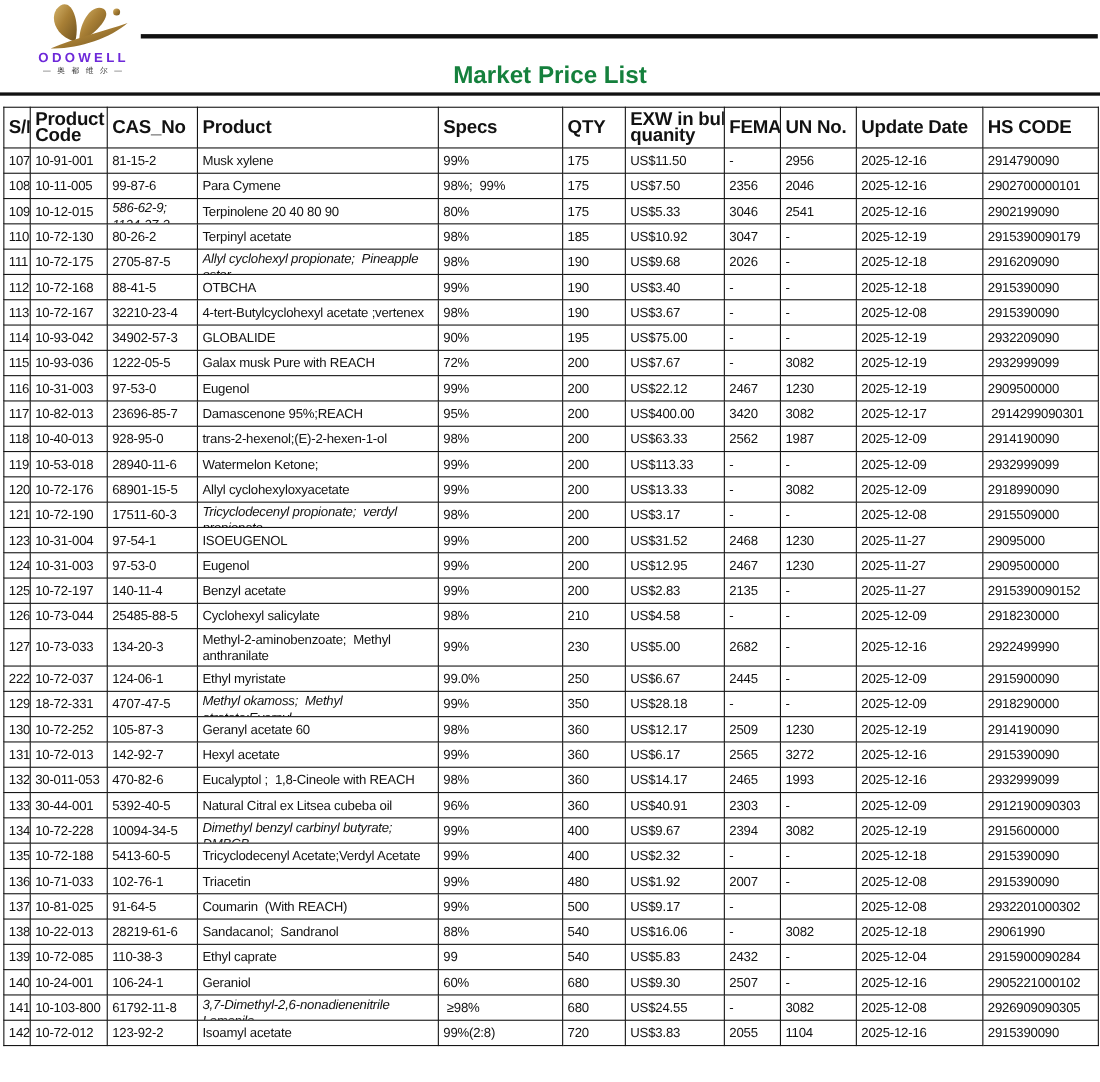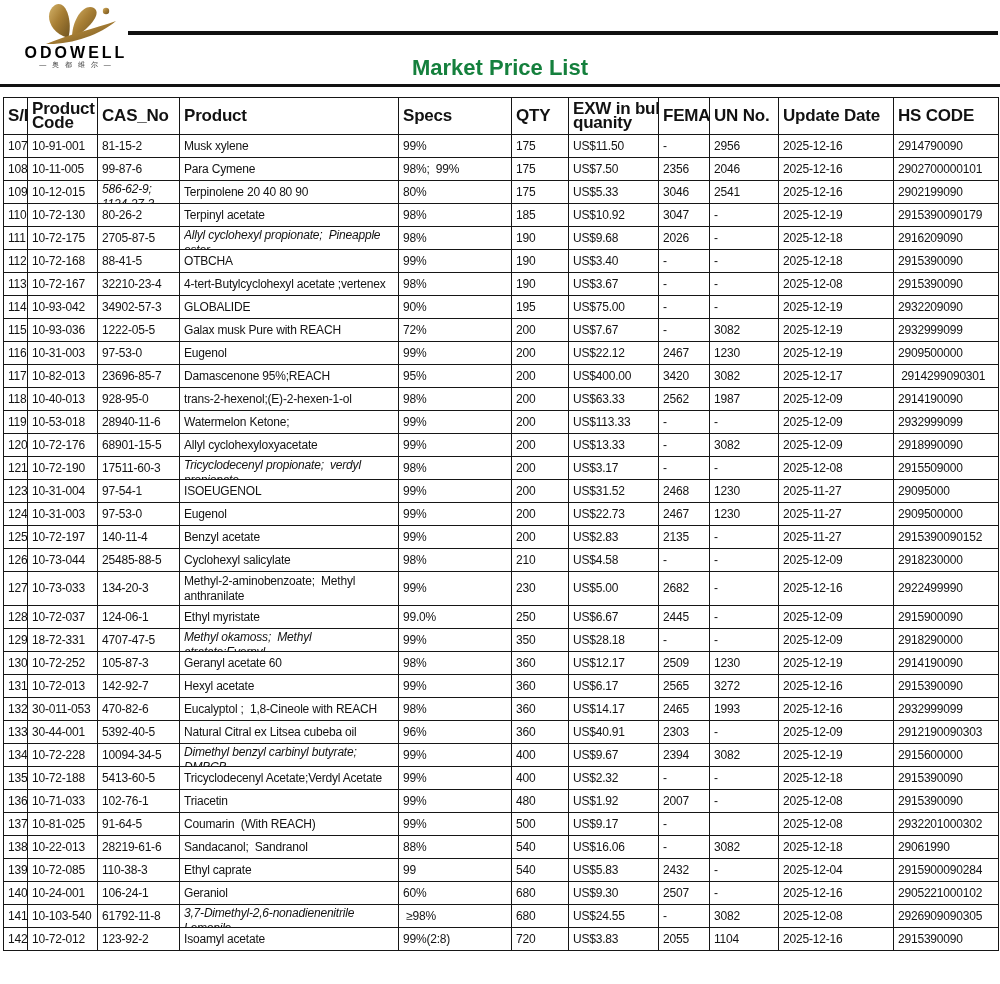--- a/index.html
+++ b/index.html
@@ -2,21 +2,21 @@
 <html><head>
 <meta charset="utf-8">
 <style>
   html,body{margin:0;padding:0;}
   body{
     width:1000px;height:984px;position:relative;background:#ffffff;color:#121212;
     font-family:"Liberation Sans",sans-serif;overflow:hidden;
   }
   .logo{position:absolute;left:12px;top:0px;width:128px;text-align:center;}
   .logo-mark{display:block;margin:0 auto;}
-  .logo-brand{font-size:16px;font-weight:600;letter-spacing:3px;color:#000000;line-height:15px;margin-top:-3px;}
+  .logo-brand{font-size:12px;font-weight:600;letter-spacing:3px;color:#6d28d9;line-height:15px;margin-top:-3px;}
   .logo-cn{font-size:7px;letter-spacing:2px;color:#3a3a3a;line-height:9px;}
   .rule-top{position:absolute;left:128px;right:2px;top:31px;height:4px;background:#111;}
   .page-title{position:absolute;left:0;right:0;top:55px;text-align:center;font-size:22px;font-weight:700;color:#15803d;}
   .rule-mid{position:absolute;left:0;right:0;top:84px;height:3px;background:#111;}
   table.price{
     position:absolute;left:3px;top:97px;width:995px;
     border-collapse:collapse;table-layout:fixed;
   }
   .price th,.price td{
     border:1.6px solid #161616;
@@ -301,21 +301,21 @@
         <td>2025-11-27</td>
         <td>29095000</td>
       </tr>
       <tr>
         <td>124</td>
         <td>10-31-003</td>
         <td>97-53-0</td>
         <td>Eugenol</td>
         <td>99%</td>
         <td>200</td>
-        <td>US$22.73</td>
+        <td>US$12.95</td>
         <td>2467</td>
         <td>1230</td>
         <td>2025-11-27</td>
         <td>2909500000</td>
       </tr>
       <tr>
         <td>125</td>
         <td>10-72-197</td>
         <td>140-11-4</td>
         <td>Benzyl acetate</td>
@@ -348,21 +348,21 @@
 anthranilate</td>
         <td>99%</td>
         <td>230</td>
         <td>US$5.00</td>
         <td>2682</td>
         <td>-</td>
         <td>2025-12-16</td>
         <td>2922499990</td>
       </tr>
       <tr>
-        <td>128</td>
+        <td>222</td>
         <td>10-72-037</td>
         <td>124-06-1</td>
         <td>Ethyl myristate</td>
         <td>99.0%</td>
         <td>250</td>
         <td>US$6.67</td>
         <td>2445</td>
         <td>-</td>
         <td>2025-12-09</td>
         <td>2915900090</td>
@@ -520,21 +520,21 @@
         <td>60%</td>
         <td>680</td>
         <td>US$9.30</td>
         <td>2507</td>
         <td>-</td>
         <td>2025-12-16</td>
         <td>2905221000102</td>
       </tr>
       <tr>
         <td>141</td>
-        <td>10-103-540</td>
+        <td>10-103-800</td>
         <td>61792-11-8</td>
         <td><div class="clip">3,7-Dimethyl-2,6-nonadienenitrile
 Lemonile</div></td>
         <td> ≥98%</td>
         <td>680</td>
         <td>US$24.55</td>
         <td>-</td>
         <td>3082</td>
         <td>2025-12-08</td>
         <td>2926909090305</td>

